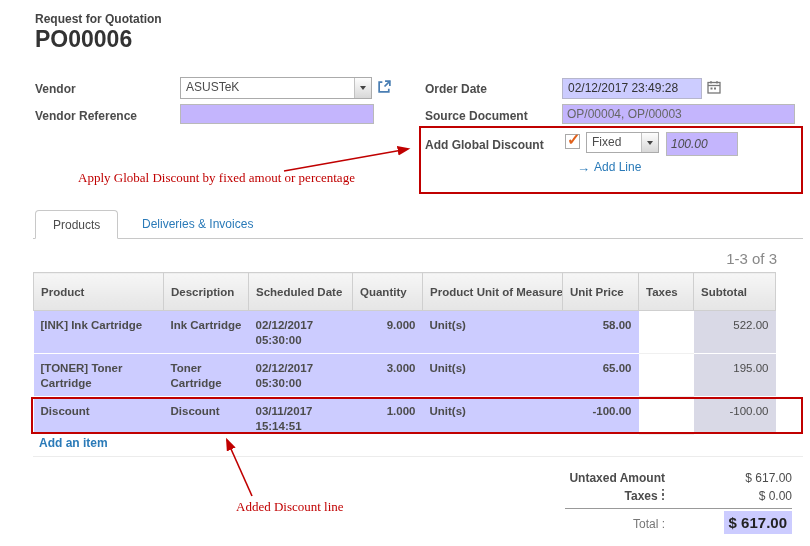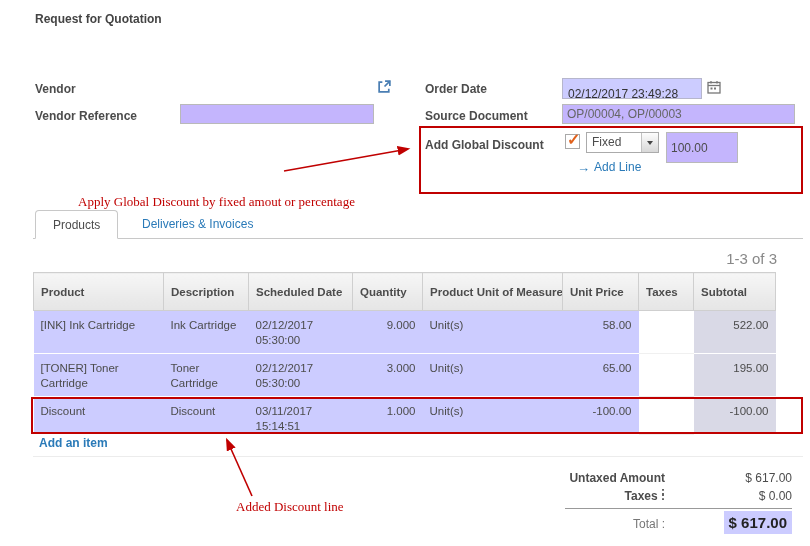--- a/index.html
+++ b/index.html
@@ -22,21 +22,21 @@
 
   .fake-select{position:absolute;display:flex;align-items:stretch;border:1px solid #ababab;background:#fff;}
   .fake-select .val{flex:1;padding:2px 5px;font-size:12px;color:#4c4c4c;white-space:nowrap;overflow:hidden;}
   .fake-select .btn{width:17px;border-left:1px solid #c2c2c2;background:linear-gradient(#fdfdfd,#d8d8d8);
                     display:flex;align-items:center;justify-content:center;}
   .chev{width:0;height:0;border-left:3.5px solid transparent;border-right:3.5px solid transparent;border-top:4px solid #444;}
 
   .icon-btn{position:absolute;display:inline-flex;align-items:center;justify-content:center;cursor:pointer;}
 
   .date-field{position:absolute;background:var(--highlight);border:1px solid #b6b6cc;font-size:12px;
-              color:#333;padding:8px 5px;white-space:nowrap;}
+              color:#333;padding:2px 5px;white-space:nowrap;}
 
   .cb{position:absolute;width:15px;height:15px;border:1px solid #a9a9a9;background:#fff;}
   .cb.checked::after{content:"✓";position:absolute;left:1px;top:-5px;font-size:16px;font-weight:bold;color:#e0611c;}
 
   .link{color:var(--link);font-size:12px;cursor:pointer;text-decoration:none;}
   .add-line{position:absolute;display:flex;align-items:center;gap:4px;}
   .arrow-icon::before{content:"→";color:var(--link);font-weight:bold;font-size:13px;}
 
   
   .ann-box{position:absolute;border:2px solid var(--annotation);pointer-events:none;z-index:65;}
@@ -53,21 +53,21 @@
 
   .pager{position:absolute;right:33px;top:250px;font-size:15px;color:#888;}
 
   
   table.lines{position:absolute;left:33px;top:272px;width:742px;border-collapse:collapse;table-layout:fixed;}
   table.lines th{height:38px;background:linear-gradient(#f6f6f6,#e5e5e5);border:1px solid #cfcfcf;
                  font-size:11.5px;font-weight:bold;color:#4c4c4c;text-align:left;padding:0 7px;white-space:nowrap;overflow:hidden;}
   table.lines td{font-size:11.5px;color:#4c4c4c;padding:7px 7px 0 7px;vertical-align:top;line-height:1.3;}
   tr.r1 td,tr.r2 td{height:43px;}
   tr.r3 td{height:32px;margin-left:20px;}
-  td.hl{background:var(--highlight);border-bottom:1px solid #fff;}
+  td.hl{background:var(--highlight);border-bottom:1px solid #fff;font-weight:bold;}
   td.tax{background:#fff;border-bottom:1px solid #f0f0f0;}
   td.sub{background:var(--subtotal_cell);border-bottom:1px solid #fff;text-align:right;}
   td.num{text-align:right;}
 
   .add-item{position:absolute;left:39px;top:436px;font-size:12px;font-weight:bold;}
 
   .footer-sep{position:absolute;left:33px;top:456px;width:770px;border-top:1px solid #ececec;}
 
   .terms-box{position:absolute;left:33px;top:466px;width:432px;height:36px;border:1px solid #ddd;
              font-size:10.5px;letter-spacing:-0.1px;color:#999;padding:6px 7px;white-space:nowrap;overflow:hidden;cursor:text;}
@@ -78,22 +78,29 @@
   .total-label{position:absolute;width:100px;text-align:right;font-size:12px;color:#777;}
   .total-wrap{position:absolute;left:697px;top:511px;width:95px;text-align:right;}
   .total-val{display:inline-block;background:var(--highlight);font-size:15px;font-weight:bold;color:#222;padding:3px 5px;}
 </style>
 </head>
 <body>
 
 <div class="page">
 
   <div class="doc-type">Request for Quotation</div>
+  <div class="doc-number">PO00006</div>
 
   <div class="label" style="left:35px;top:82px;">Vendor</div>
+  <div class="fake-select" style="left:180px;top:77px;width:192px;height:22px;">
+    <span class="val">ASUSTeK</span>
+    <span class="btn">
+        <span class="chev"></span>
+      </span>
+  </div>
   <span class="icon-btn" style="left:377px;top:79px;">
     <svg width="15" height="15" viewBox="0 0 14 14">
       <path d="M5 3 H2 V12 H11 V9" fill="none" stroke="#4a7eb3" stroke-width="1.6"></path>
       <path d="M7.5 2 H12 V6.5" fill="none" stroke="#4a7eb3" stroke-width="1.6"></path>
       <line x1="12" y1="2" x2="7" y2="7" stroke="#4a7eb3" stroke-width="1.6"></line>
     </svg>
   </span>
 
   <div class="label" style="left:35px;top:109px;">Vendor Reference</div>
   <input class="input" style="left: 180px; top: 104px; width: 194px; height: 20px;" value="">
@@ -115,21 +122,21 @@
   <input class="input" style="left: 562px; top: 104px; width: 233px; height: 20px;" value="OP/00004, OP/00003">
 
   <div class="label" style="left:425px;top:138px;">Add Global Discount</div>
   <div class="cb checked" style="left:565px;top:134px;"></div>
   <div class="fake-select" style="left:586px;top:132px;width:73px;height:21px;">
     <span class="val">Fixed</span>
     <span class="btn">
         <span class="chev"></span>
       </span>
   </div>
-  <input class="input" style="left: 666px; top: 132px; width: 72px; height: 31px; color: rgb(76, 76, 76);" value="100.00">
+  <input class="input" style="left: 666px; top: 132px; width: 72px; height: 24px; color: rgb(76, 76, 76); font-style: italic;" value="100.00">
 
   <div class="add-line" style="left:577px;top:158px;">
     <span class="arrow-icon"></span>
     <span class="link">Add Line</span>
   </div>
 
   <div class="tab-bar">
     <div class="tab active">Products</div>
     <div class="tab inactive">Deliveries &amp; Invoices</div>
   </div>
@@ -204,21 +211,21 @@
   <div class="tot-value" style="left:667px;top:489px;">$ 0.00</div>
   <div class="tot-sep"></div>
   <div class="total-label" style="left:565px;top:517px;">Total :</div>
   <div class="total-wrap">
     <span class="total-val">$ 617.00</span>
   </div>
 
   <div class="ann-box" style="left:419px;top:126px;width:384px;height:68px;"></div>
   <div class="ann-box" style="left:31px;top:397px;width:772px;height:37px;"></div>
 
-  <div class="ann-text" style="left:78px;top:170px;margin-top:24px;">Apply Global Discount by fixed amout or percentage</div>
+  <div class="ann-text" style="left:78px;top:170px;">Apply Global Discount by fixed amout or percentage</div>
   <div class="ann-text" style="left:236px;top:499px;">Added Discount line</div>
 
   <svg class="ann-arrows">
     <defs>
       <marker id="ah" markerWidth="9" markerHeight="8" refX="6.5" refY="3" orient="auto">
         <path d="M0,0 L8,3 L0,6 z" fill="#c00000"></path>
       </marker>
     </defs>
     <line x1="284" y1="171" x2="408" y2="149" stroke="#c00000" stroke-width="1.6" marker-end="url(#ah)"></line>
     <line x1="252" y1="496" x2="227" y2="440" stroke="#c00000" stroke-width="1.6" marker-end="url(#ah)"></line>

